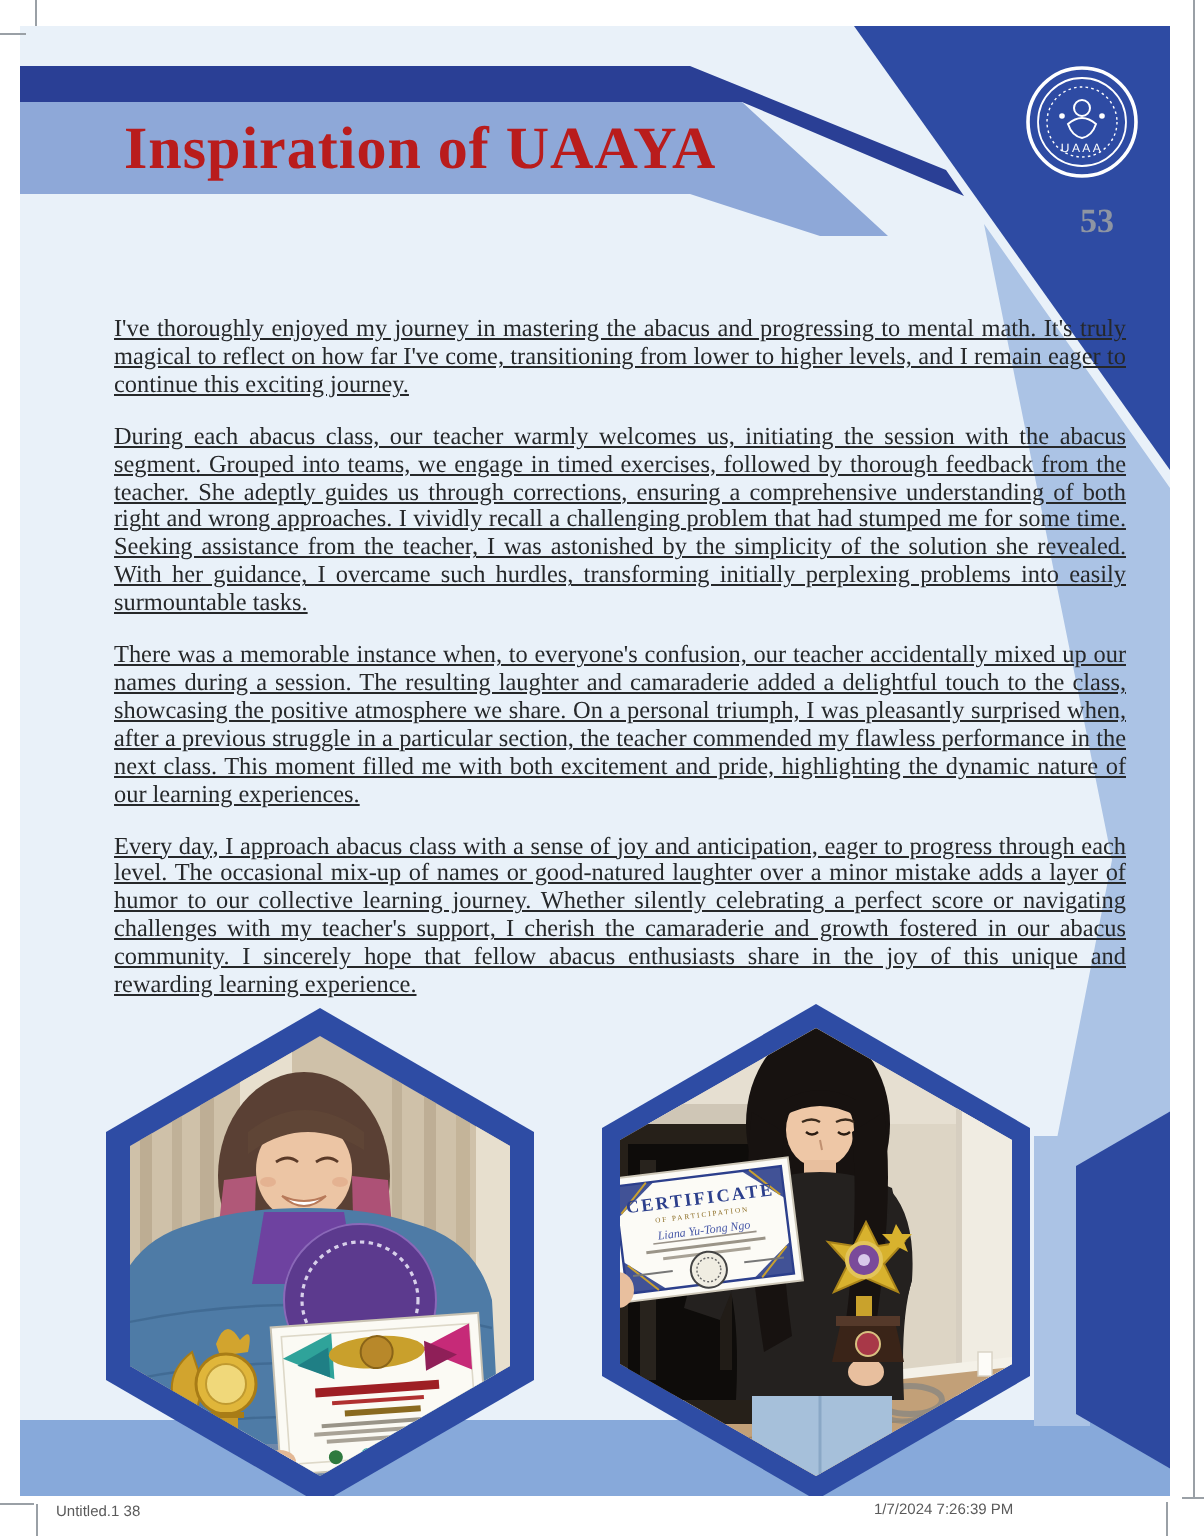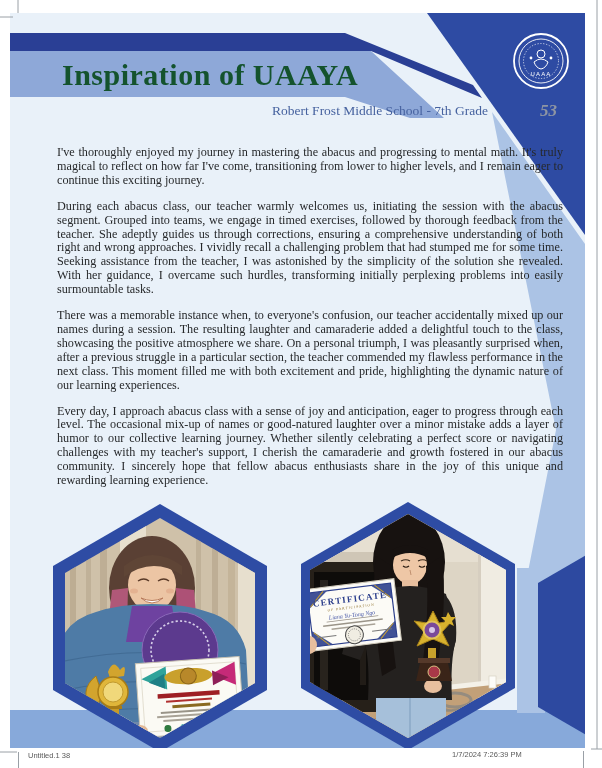--- a/index.html
+++ b/index.html
@@ -1,28 +1,28 @@
 <!DOCTYPE html>
 <html><head>
 <meta charset="utf-8">
 <style>
   html,body{margin:0;padding:0;background:#fff;}
   .canvas{position:relative;width:602px;height:768px;background:#ffffff;overflow:hidden;
           font-family:"Liberation Serif", serif;}
   .art{position:absolute;left:0;top:0;width:602px;height:768px;}
   .abs{position:absolute;}
-  .page-title{left:62px;top:58px;font-size:30px;font-weight:bold;color:#14532d;letter-spacing:.5px;}
+  .page-title{left:62px;top:58px;font-size:30px;font-weight:bold;color:#b91c1c;letter-spacing:.5px;}
   .byline{left:57px;top:103px;font-size:13.5px;color:#46629f;}
   .school{left:272px;top:103px;font-size:13.5px;color:#46629f;}
-  .pagenum{left:540px;top:101px;font-size:17px;font-weight:bold;font-style:italic;color:#8e95a3;}
+  .pagenum{left:540px;top:101px;font-size:17px;font-weight:bold;color:#8e95a3;}
   .body-text{left:57px;top:146px;width:506px;font-size:12.2px;line-height:13.9px;color:#26282a;
              text-align:justify;}
-  .body-text p{margin:0 0 12px 0;}
+  .body-text p{margin:12px 0 12px 0;text-decoration:underline;}
   .footer-left{left:28px;top:751px;font-size:7.5px;color:#5a5a5a;font-family:"Liberation Sans",sans-serif;}
-  .footer-right{left:452px;top:750px;font-size:7.5px;color:#5a5a5a;font-family:"Liberation Sans",sans-serif;}
+  .footer-right{left:437px;top:750px;font-size:7.5px;color:#5a5a5a;font-family:"Liberation Sans",sans-serif;}
 </style>
 </head>
 <body>
 
 <div class="canvas">
 
 <svg class="art" viewBox="0 0 602 768">
   <defs>
     <clipPath id="pageClip">
           <rect x="10" y="13" width="575" height="735"></rect>
@@ -222,21 +222,20 @@
     <path d="M0,17 H13"></path>
     <path d="M597,0 V749"></path>
     <path d="M591,749 H602"></path>
     <path d="M583.5,751 V768"></path>
     <path d="M0,752 H17"></path>
     <path d="M18.5,752 V768"></path>
   </g>
 </svg>
 
 <div class="abs page-title">Inspiration of UAAYA</div>
-<div class="abs school">Robert Frost Middle School - 7th Grade</div>
 <div class="abs pagenum">53</div>
 
 <div class="abs body-text">
   <p>I've thoroughly enjoyed my journey in mastering the abacus and progressing to mental math. It's truly magical to reflect on how far I've come, transitioning from lower to higher levels, and I remain eager to continue this exciting journey.</p>
   <p>During each abacus class, our teacher warmly welcomes us, initiating the session with the abacus segment. Grouped into teams, we engage in timed exercises, followed by thorough feedback from the teacher. She adeptly guides us through corrections, ensuring a comprehensive understanding of both right and wrong approaches. I vividly recall a challenging problem that had stumped me for some time. Seeking assistance from the teacher, I was astonished by the simplicity of the solution she revealed. With her guidance, I overcame such hurdles, transforming initially perplexing problems into easily surmountable tasks.</p>
   <p>There was a memorable instance when, to everyone's confusion, our teacher accidentally mixed up our names during a session. The resulting laughter and camaraderie added a delightful touch to the class, showcasing the positive atmosphere we share. On a personal triumph, I was pleasantly surprised when, after a previous struggle in a particular section, the teacher commended my flawless performance in the next class. This moment filled me with both excitement and pride, highlighting the dynamic nature of our learning experiences.</p>
   <p>Every day, I approach abacus class with a sense of joy and anticipation, eager to progress through each level. The occasional mix-up of names or good-natured laughter over a minor mistake adds a layer of humor to our collective learning journey. Whether silently celebrating a perfect score or navigating challenges with my teacher's support, I cherish the camaraderie and growth fostered in our abacus community. I sincerely hope that fellow abacus enthusiasts share in the joy of this unique and rewarding learning experience.</p>
 </div>
 
 <div class="abs footer-left">Untitled.1   38</div>

